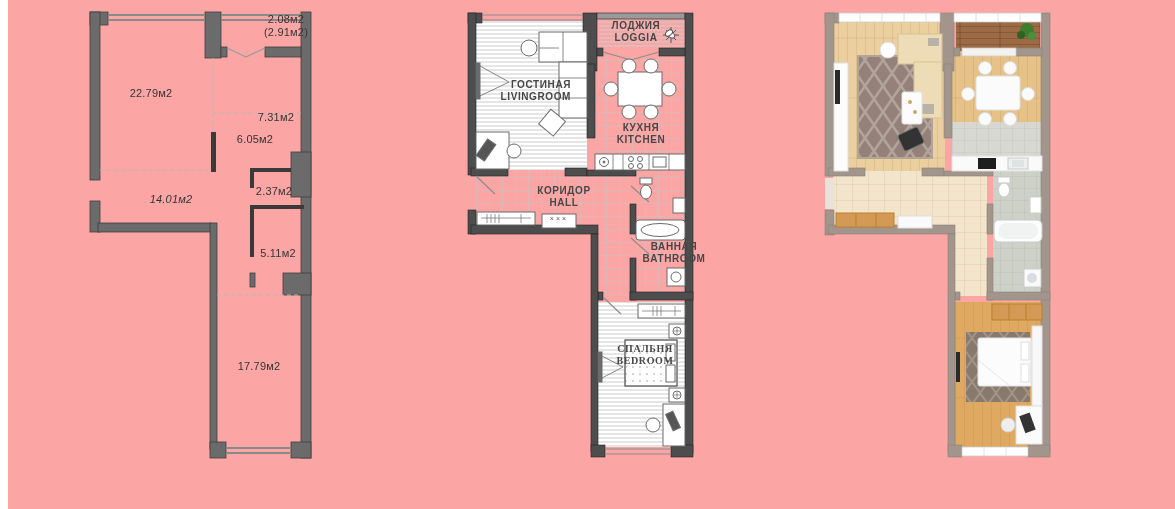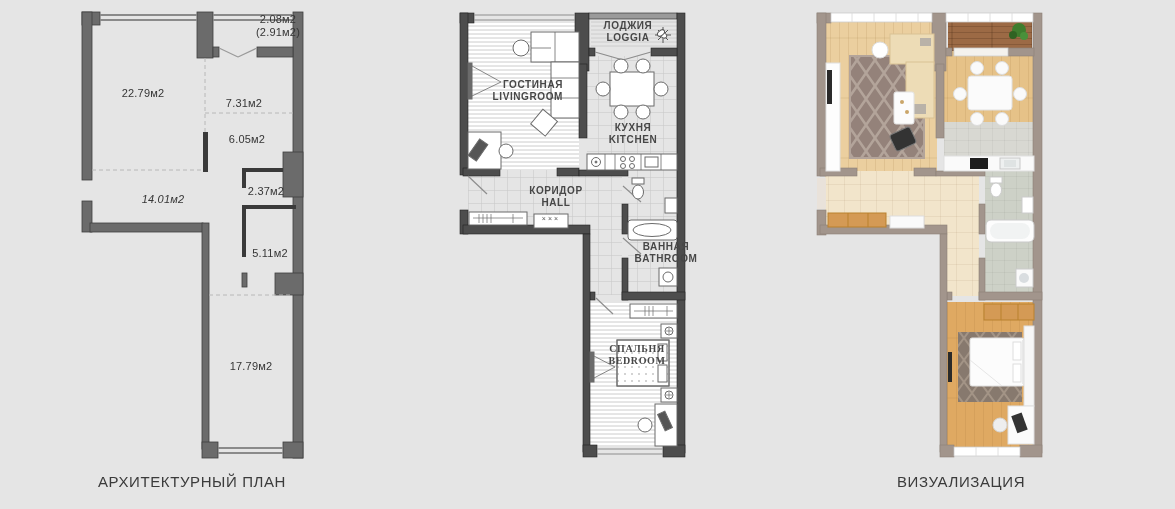--- a/index.html
+++ b/index.html
@@ -1,18 +1,18 @@
 <!DOCTYPE html>
 <html><head>
 <meta charset="utf-8">
 <style>
   html,body{margin:0;padding:0;background:#ffffff;}
   body{width:1175px;height:509px;position:relative;overflow:hidden;
        font-family:"Liberation Sans",sans-serif;}
-  .sheet{position:absolute;inset:0;background:#e5e5e5;}
+  .sheet{position:absolute;inset:0;background:#fca5a5;margin-left:8px;}
   .panel{position:absolute;}
   .panel svg{display:block;}
   .area-label{position:absolute;width:84px;text-align:center;
       font-size:11px;color:#353535;letter-spacing:0.2px;line-height:13px;}
   .room-label{position:absolute;width:96px;text-align:center;
       font-size:10px;color:#474747;letter-spacing:0.6px;line-height:11.5px;font-weight:bold;}
   .room-label div{white-space:nowrap;}
   .mini-label{position:absolute;width:40px;text-align:center;
       font-size:7px;color:#555;letter-spacing:2px;}
   .caption{position:absolute;top:473px;width:300px;text-align:center;
@@ -70,21 +70,21 @@
         <path d="M22,165 H133"></path>
         <path d="M139,290 H223"></path>
       </g>
     </svg>
 
     <div class="area-label" style="left:166px;top:8px;">
       <div>2.08м2</div>
       <div>(2.91м2)</div>
     </div>
     <div class="area-label" style="left:31px;top:82px;">22.79м2</div>
-    <div class="area-label" style="left:132px;top:92px;">7.31м2</div>
+    <div class="area-label" style="left:132px;top:106px;text-align:right;">7.31м2</div>
     <div class="area-label" style="left:135px;top:128px;">6.05м2</div>
     <div class="area-label" style="left:154px;top:180px;">2.37м2</div>
     <div class="area-label" style="left:51px;top:188px;font-style:italic;">14.01м2</div>
     <div class="area-label" style="left:158px;top:242px;">5.11м2</div>
     <div class="area-label" style="left:139px;top:355px;">17.79м2</div>
   </div>
 
   <div class="panel" style="left:455px;top:8px;width:235px;height:455px;">
     <svg width="235" height="455" viewBox="0 0 235 455">
       <defs>
@@ -424,16 +424,14 @@
         <rect x="136" y="344" width="4" height="30" fill="#2a2a2a"></rect>
         <g>
           <rect x="196" y="398" width="26" height="38" fill="#fbfbfb" stroke="#e0e0e0"></rect>
           <rect x="202" y="406" width="11" height="18" transform="rotate(-20 207 415)" fill="#333333"></rect>
           <circle cx="188" cy="417" r="7" fill="#eeeeee" stroke="#d5d5d5"></circle>
         </g>
       </g>
     </svg>
   </div>
 
-  <div class="caption" style="left:42px;">АРХИТЕКТУРНЫЙ ПЛАН</div>
-  <div class="caption" style="left:811px;">ВИЗУАЛИЗАЦИЯ</div>
 
 </div>
 
 </body></html>

